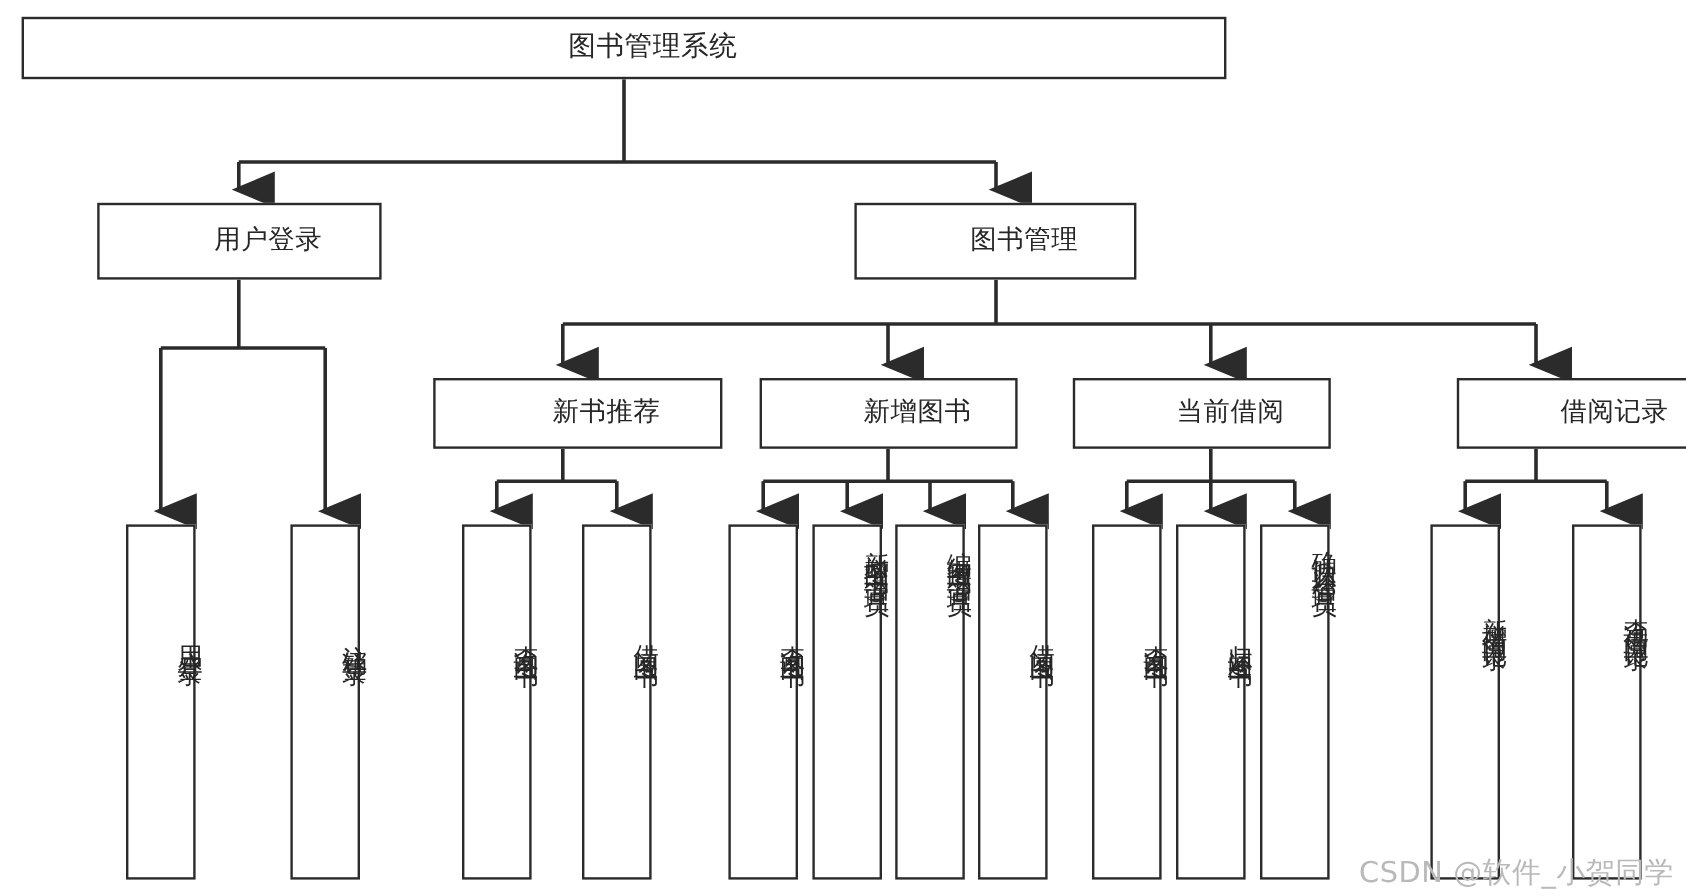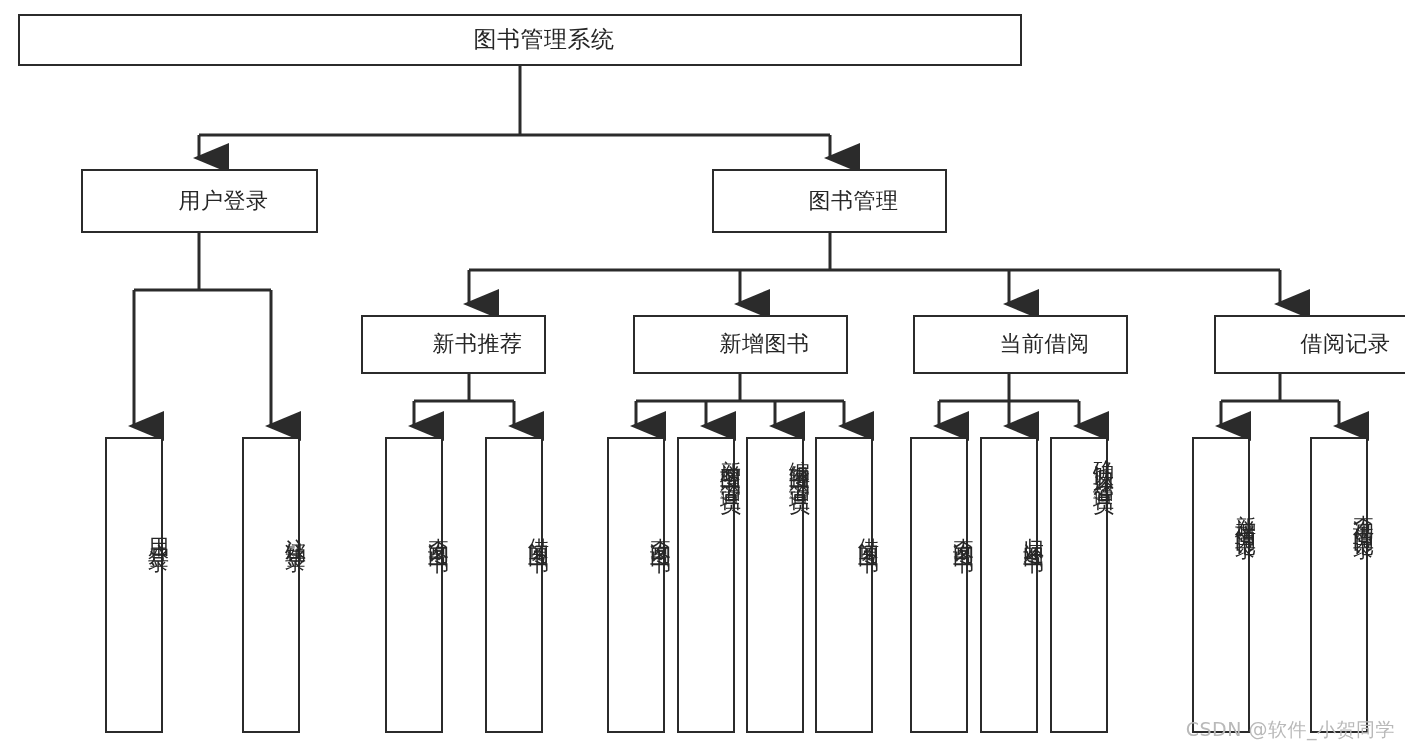--- a/index.html
+++ b/index.html
@@ -61,21 +61,21 @@
   .node.v.mid .vtext {
     margin-top: 78px;
   }
   .node.v.mid2 .vtext {
     margin-top: 55px;
   }
   .watermark {
     position: absolute;
     right: 10px;
     bottom: 4px;
-    font-size: 19px;
+    font-size: 24px;
     color: #b9b9b9;
     white-space: nowrap;
     letter-spacing: 0.5px;
   }
 </style>
 </head>
 <body>
 
 <div id="canvas">
 
@@ -133,27 +133,27 @@
     <span>图书管理系统</span>
   </div>
 
   <div class="node h" style="left:81px; top:169px; width:237px; height:64px;">
     <span>用户登录</span>
   </div>
   <div class="node h" style="left:712px; top:169px; width:235px; height:64px;text-align:right;">
     <span>图书管理</span>
   </div>
 
-  <div class="node h" style="left:361px; top:315px; width:185px; height:59px;">
+  <div class="node h" style="left:361px; top:315px; width:241px; height:59px;">
     <span>新书推荐</span>
   </div>
   <div class="node h" style="left:633px; top:315px; width:215px; height:59px;">
     <span>新增图书</span>
   </div>
-  <div class="node h" style="left:913px; top:315px; width:215px; height:59px;">
+  <div class="node h" style="left:894px; top:315px; width:215px; height:59px;">
     <span>当前借阅</span>
   </div>
   <div class="node h" style="left:1172px; top:315px; width:215px; height:59px;margin-left:42px;">
     <span>借阅记录</span>
   </div>
 
   <div class="node v mid" style="left:105px; top:437px; width:58px; height:296px;">
     <span class="vtext">用户登录</span>
   </div>
   <div class="node v mid" style="left:242px; top:437px; width:58px; height:296px;">

